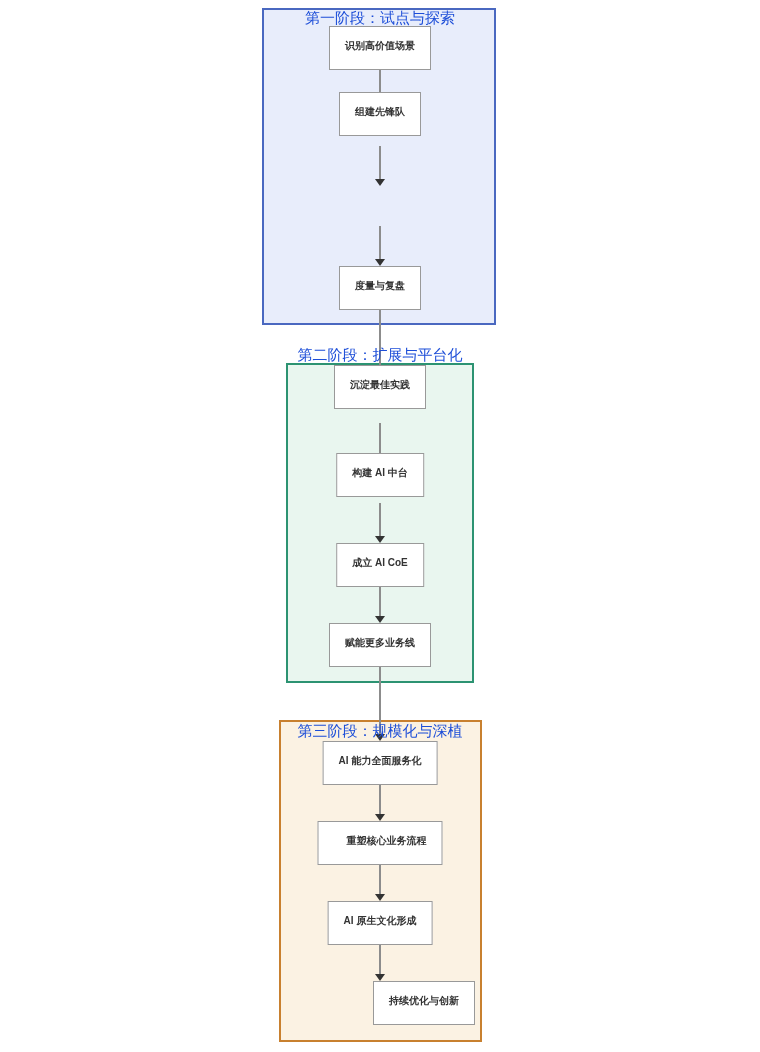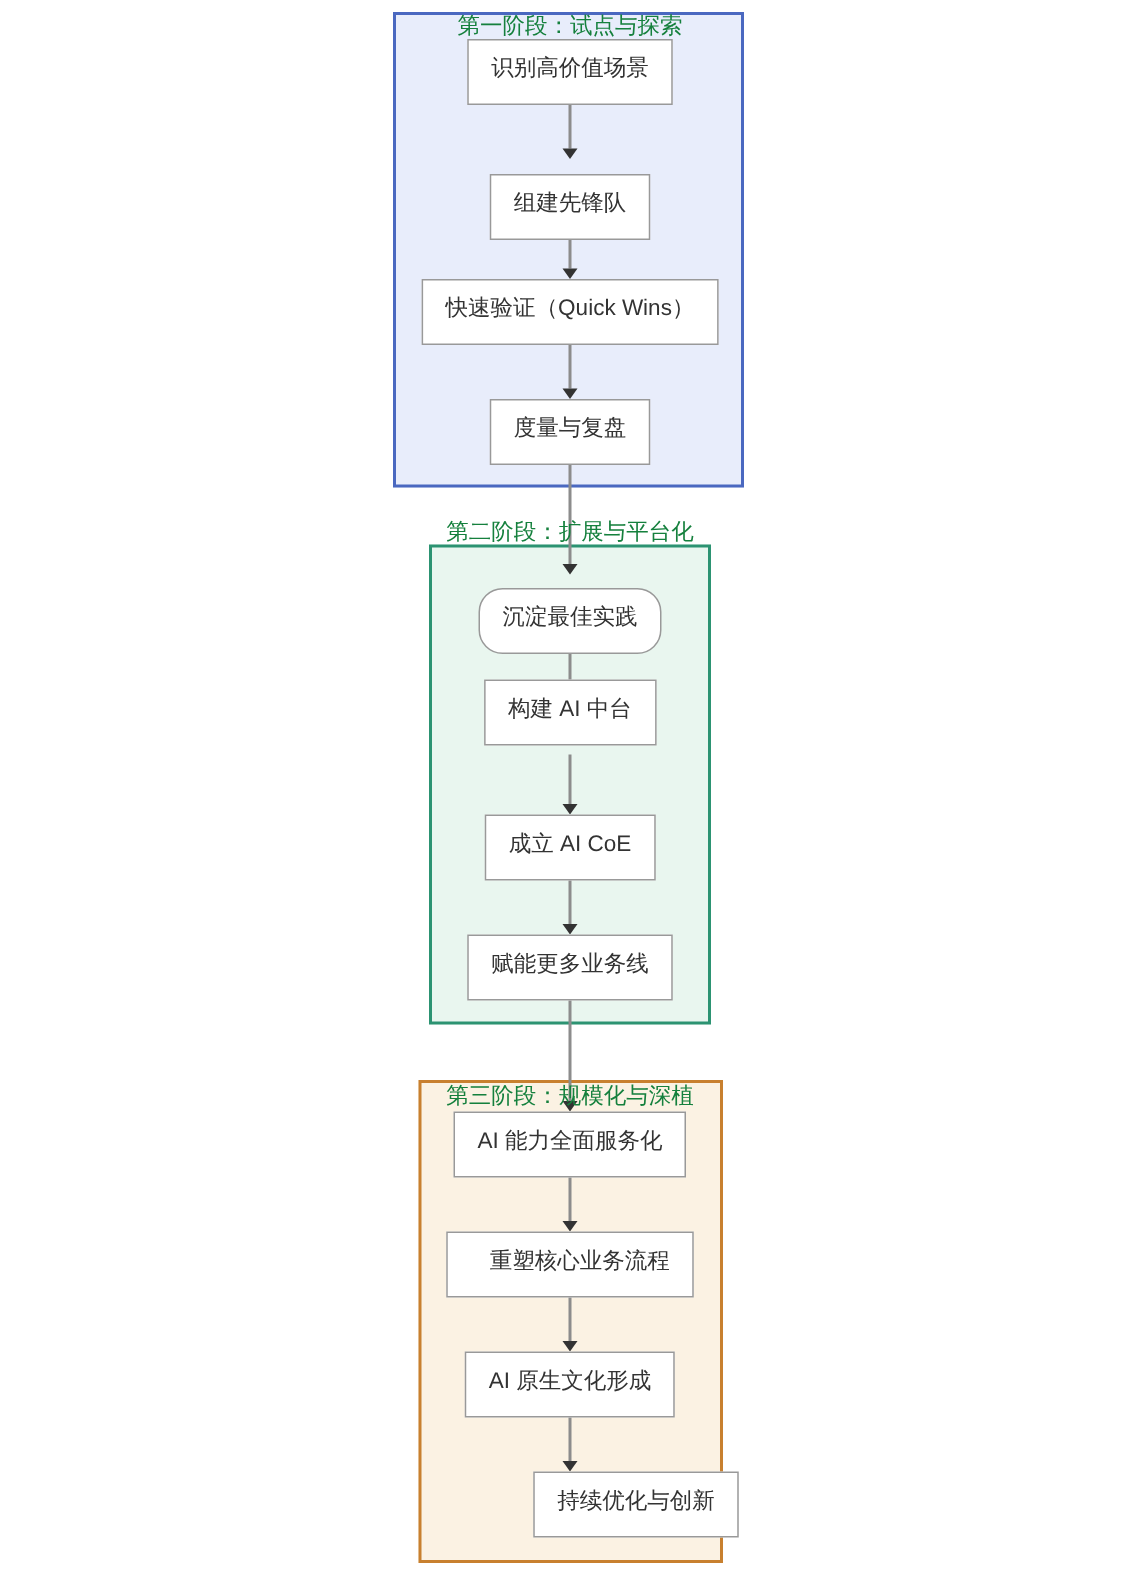--- a/index.html
+++ b/index.html
@@ -24,48 +24,49 @@
   .phase.p2 { left: 286px; top: 363px; width: 188px; height: 320px; background: #E9F6EF; border: 2px solid #2C9372; }
   .phase.p3 { left: 279px; top: 720px; width: 203px; height: 322px; background: #FBF2E3; border: 2px solid #C8802F; }
 
   
   .phase-title {
     position: absolute;
     left: 380px;
     transform: translateX(-50%);
     white-space: nowrap;
     font-size: 15px;
-    color: #15803d;
+    color: #1d4ed8;
     line-height: 16px;
   }
   .pt1 { top: 10px; }
   .pt2 { top: 347px; }
   .pt3 { top: 723px; text-align: center; }
 
   
   .node {
     position: absolute;
     left: 380px;
     transform: translateX(-50%);
     box-sizing: border-box;
     height: 44px;
     line-height: 38px;
     padding: 0 15px;
     background: #ffffff;
     border: 1px solid #999999;
     color: #333333;
-    font-size: 15px;
+    font-size: 10px;
     text-align: center;
     white-space: nowrap;
+    font-weight: bold;
   }
   .n1  { top: 26px; }
-  .n2  { top: 116px; }
+  .n2  { top: 92px; }
   .n3  { top: 186px; }
   .n4  { top: 266px; }
-  .n5  { top: 392px; border-radius: 16px; }
+  .n5  { top: 365px; }
   .n6  { top: 453px; }
   .n7  { top: 543px; text-align: right; }
   .n8  { top: 623px; }
   .n9  { top: 741px; }
   .n10 { top: 821px; padding-left: 28px; }
   .n11 { top: 901px; }
   .n12 { top: 981px; margin-left: 44px; }
 
   
   .edge-line {
@@ -125,21 +126,20 @@
 
   <div class="edge-line" style="top:941px;height:33px;"></div>
   <div class="arrowhead" style="top:974px;"></div>
 
   <div class="phase-title pt1">第一阶段：试点与探索</div>
   <div class="phase-title pt2">第二阶段：扩展与平台化</div>
   <div class="phase-title pt3">第三阶段：规模化与深植</div>
 
   <div class="node n1">识别高价值场景</div>
   <div class="node n2">组建先锋队</div>
-  <div class="node n3">快速验证（Quick Wins）</div>
   <div class="node n4">度量与复盘</div>
 
   <div class="node n5">沉淀最佳实践</div>
   <div class="node n6">构建 AI 中台</div>
   <div class="node n7">成立 AI CoE</div>
   <div class="node n8">赋能更多业务线</div>
 
   <div class="node n9">AI 能力全面服务化</div>
   <div class="node n10">重塑核心业务流程</div>
   <div class="node n11">AI 原生文化形成</div>

